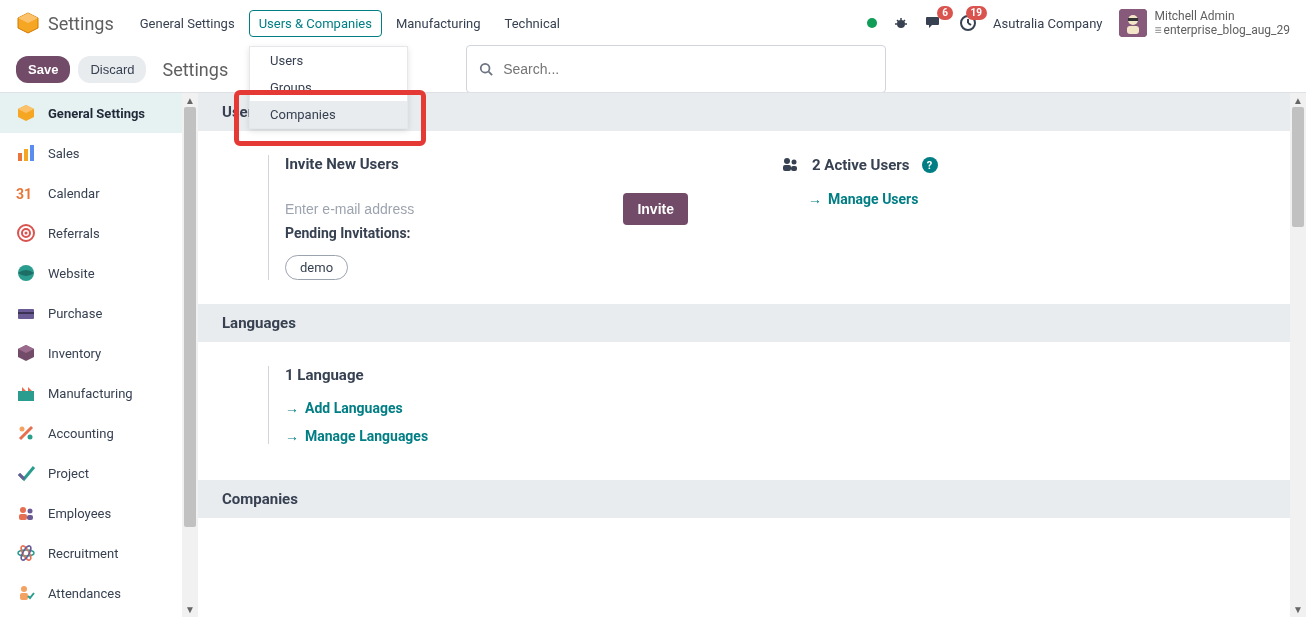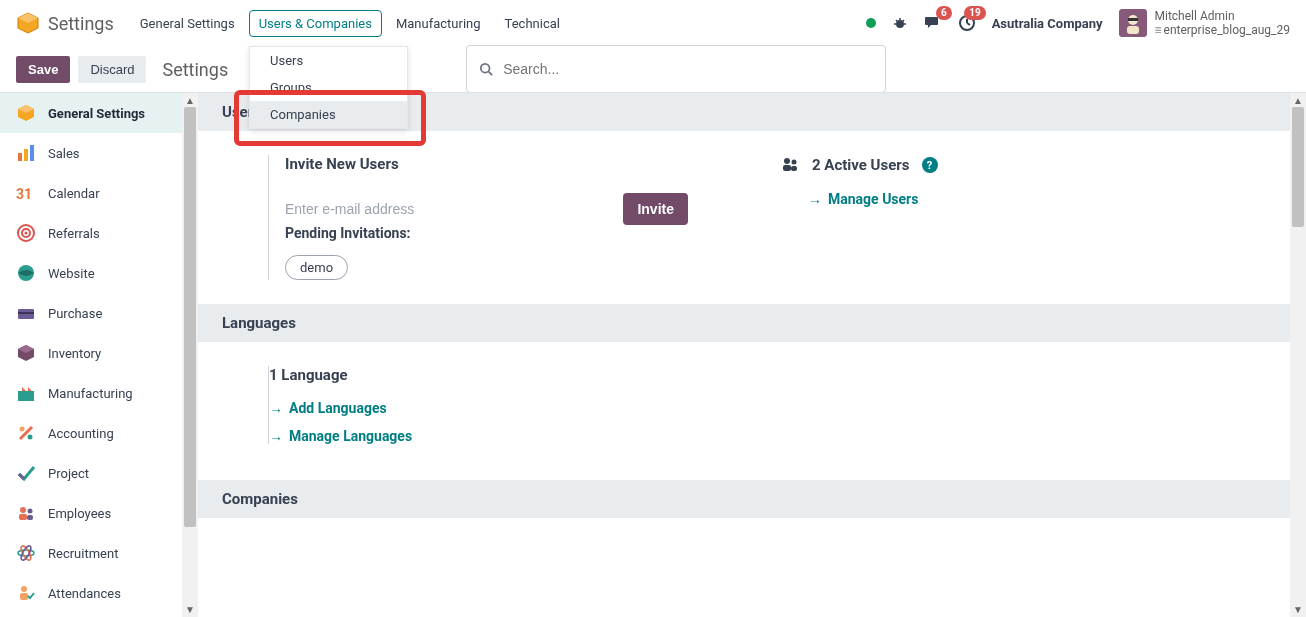--- a/index.html
+++ b/index.html
@@ -9,35 +9,35 @@
   .topnav { height:46px; display:flex; align-items:center; padding:0 16px; border-bottom:0; position:relative; }
   .app-icon { width:24px; height:24px; margin-right:8px; }
   .app-title { font-size:18px; color:#5f5f5f; margin-right:16px; }
   .topnav-menu { display:flex; align-items:center; gap:4px; }
   .topnav-item { padding:6px 10px; color:#374151; cursor:pointer; border-radius:4px; }
   .topnav-item.active { border:1px solid #017e84; color:#017e84; border-radius:4px; padding:5px 9px;}
   .topnav-right { margin-left:auto; display:flex; align-items:center; gap:16px; }
   .status-dot { width:10px; height:10px; border-radius:50%; background:#0f9d58; }
   .icon-btn { position:relative; cursor:pointer; color:#374151; }
   .badge { position:absolute; top:-8px; right:-10px; background:#d9534f; color:#fff; font-size:10px; font-weight:700; border-radius:10px; padding:1px 5px; line-height:12px;}
-  .company-name { color:#374151;font-weight:bold; }
+  .company-name { color:#374151; }
   .user-block { display:flex; align-items:center; gap:8px; }
   .avatar-img { width:28px; height:28px; border-radius:4px; background:#714b67; display:flex; align-items:center; justify-content:center; color:#fff;}
   .user-text { display:flex; flex-direction:column; font-size:12px; line-height:14px; color:#5f5f5f;}
   .db-icon { display:inline-block; margin-right:2px; color:#888;}
   
   
   .dropdown { position:absolute; top:46px; left:249px; width:159px; background:#fff; border:1px solid #e5e7eb; box-shadow:0 2px 6px rgba(0,0,0,0.12); z-index:30; }
   .dropdown-item { padding:6px 20px; cursor:pointer; color:#374151; }
   .dropdown-item.hover { background:#e9ecef; }
   .red-box { position:absolute; top:90px; left:234px; width:192px; height:56px; border:5px solid #e53935; border-radius:6px; z-index:40; pointer-events:none;}
   
   
   .actionbar { height:46px; display:flex; align-items:center; padding:0 16px; gap:8px; }
-  .btn { padding:6px 12px; border-radius:2px; cursor:pointer; border:none; font-size:13px;}
+  .btn { padding:6px 12px; border-radius:12px; cursor:pointer; border:none; font-size:13px;}
   .btn-save { background:#714b67; color:#fff; font-weight:600;}
   .btn-discard { background:#e9ecef; color:#374151;}
   .page-title { font-size:18px; color:#5f5f5f; margin-left:8px;}
   .search-wrap { margin-left:230px; width:420px; height:48px; border:1px solid #d1d5db; border-radius:4px; display:flex; align-items:center; padding:0 12px; gap:8px; color:#6b7280;}
   .search-wrap input { border:none; outline:none; flex:1; font-size:14px; color:#374151; background:transparent;}
   
   
   .body { display:flex; height:calc(617px - 92px); }
   
   
@@ -70,21 +70,21 @@
   
   .right-col { }
   .right-row { display:flex; align-items:center; gap:12px; margin-bottom:16px;}
   .users-icon { color:#374151; font-size:18px;}
   .active-users-text { font-weight:700; color:#374151; font-size:15px;text-align:center;}
   .help-icon { width:16px; height:16px; border-radius:50%; background:#017e84; color:#fff; font-size:11px; display:flex; align-items:center; justify-content:center; font-weight:700;}
   .link-row { display:flex; align-items:center; gap:6px; color:#017e84; font-weight:700; cursor:pointer; font-size:14px; margin-left:28px;}
   .link-row .arrow-r { font-weight:700;}
   
   .lang-body { padding:24px 0 24px 70px;}
-  .lang-col { border-left:1px solid #d1d5db; padding-left:0;}
+  .lang-col { border-left:1px solid #d1d5db; padding-left:16px;}
   .lang-count { font-weight:700; color:#374151; margin-bottom:16px; font-size:15px;}
   .lang-link { display:flex; align-items:center; gap:6px; color:#017e84; font-weight:700; cursor:pointer; font-size:14px; margin-bottom:12px;}
   
   svg { display:block; }
 </style>
 </head>
 <body>
 
 <div class="topnav">
   <span class="app-icon">

